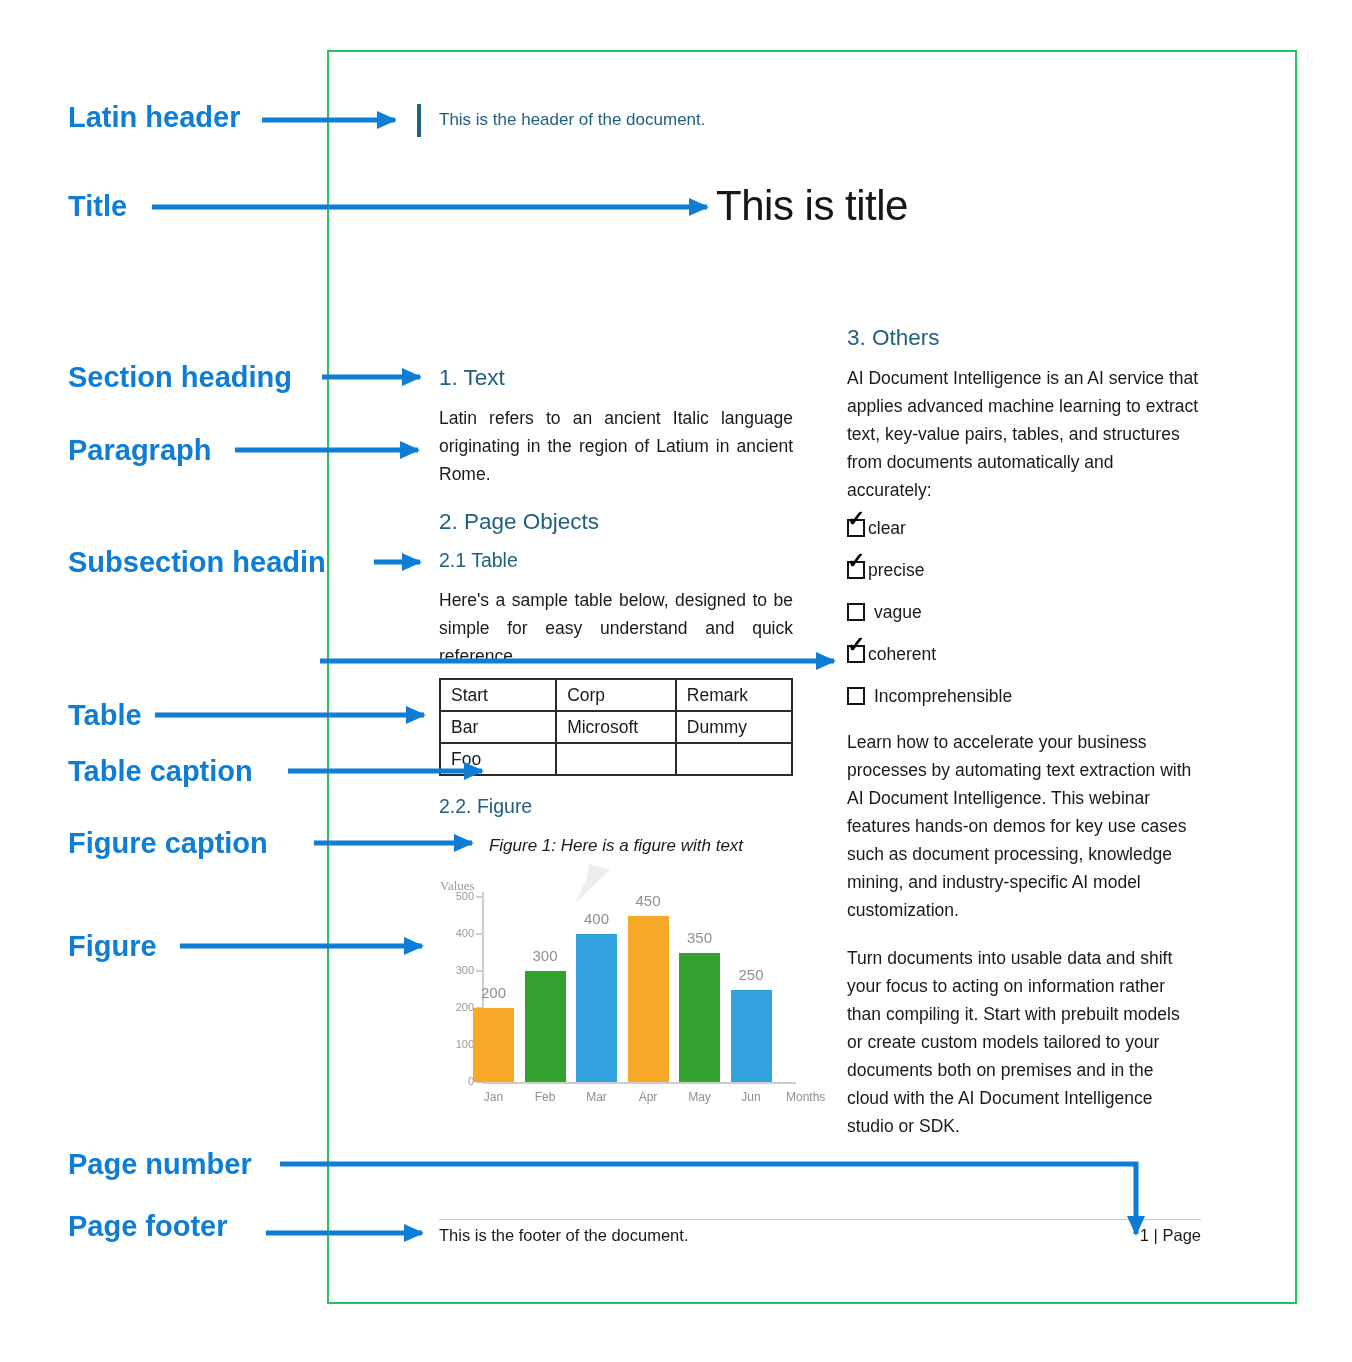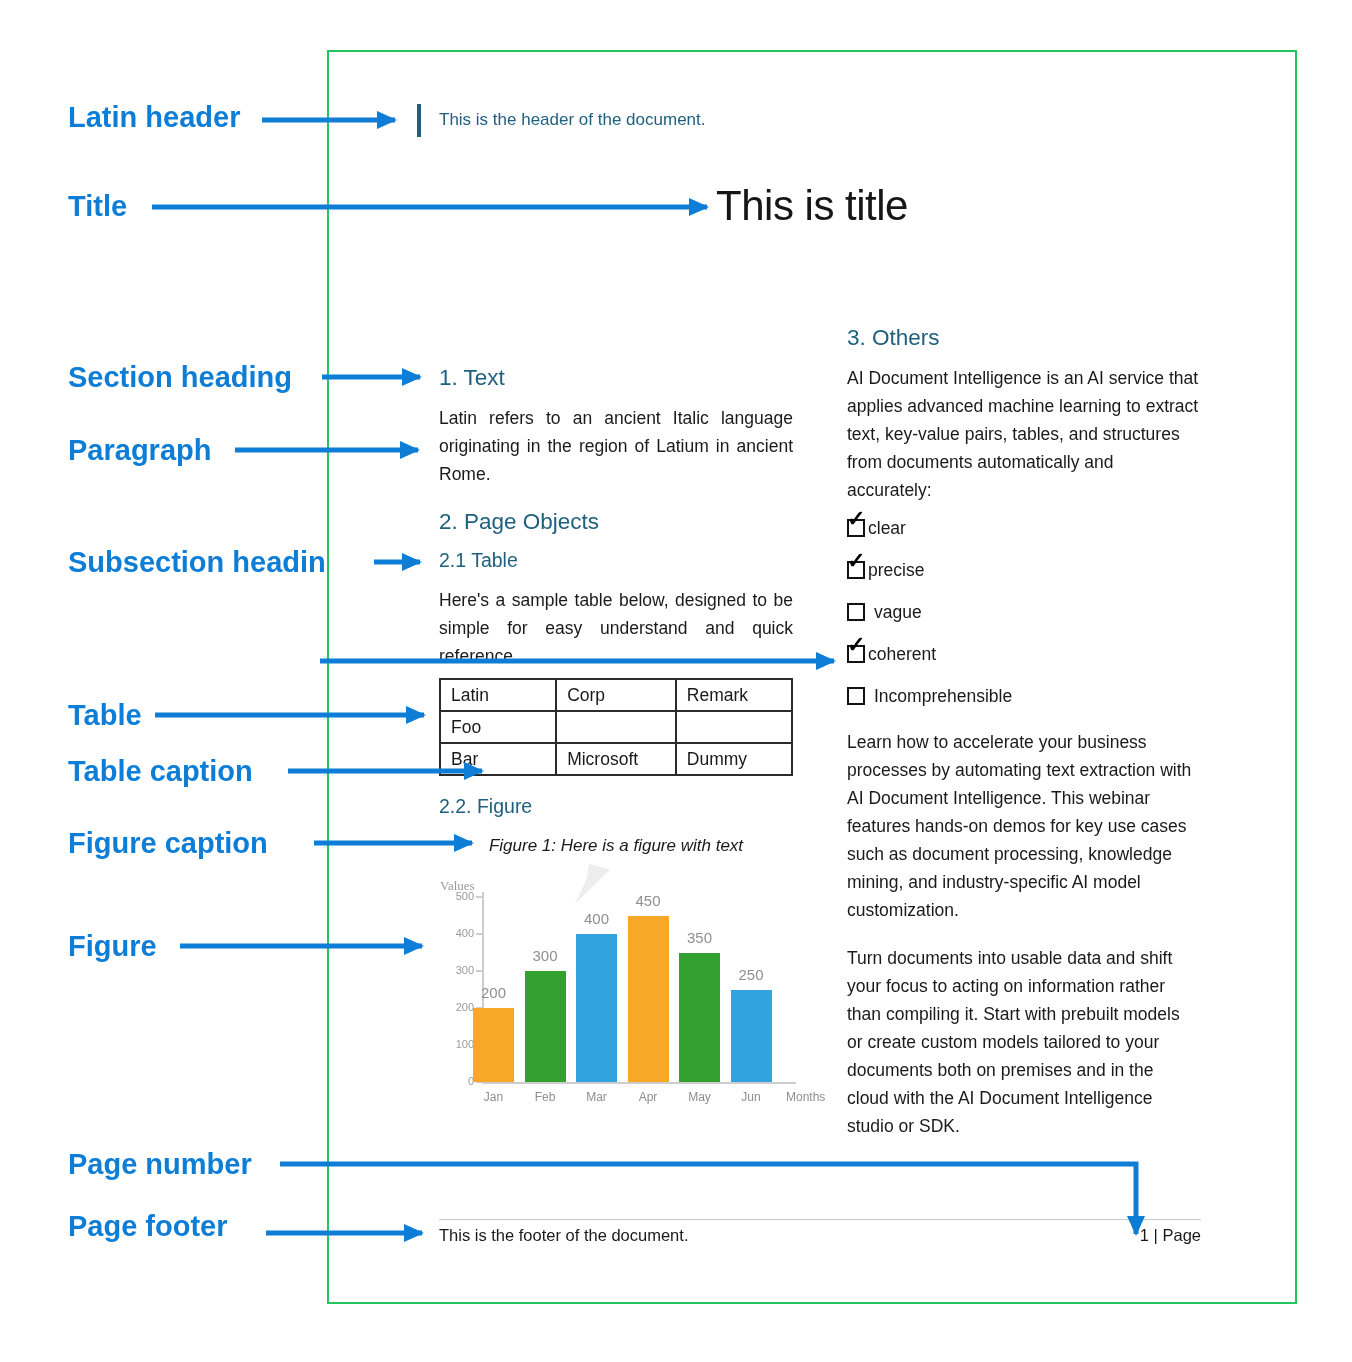--- a/index.html
+++ b/index.html
@@ -81,33 +81,33 @@
     <div class="col col-left">
       <h2>1. Text</h2>
       <p>Latin refers to an ancient Italic language originating in the region of Latium in ancient Rome.</p>
       <h2 class="mt">2. Page Objects</h2>
       <h3>2.1 Table</h3>
       <p class="p-tight">Here's a sample table below, designed to be simple for easy understand and quick reference.</p>
 
       <table class="doc-table">
         <tbody>
           <tr>
-            <td style="width:33%">Latin</td>
+            <td style="width:33%">Start</td>
             <td style="width:34%">Corp</td>
             <td style="width:33%">Remark</td>
+          </tr>
+          <tr>
+            <td>Bar</td>
+            <td>Microsoft</td>
+            <td>Dummy</td>
           </tr>
           <tr>
             <td>Foo</td>
             <td></td>
             <td></td>
-          </tr>
-          <tr>
-            <td>Bar</td>
-            <td>Microsoft</td>
-            <td>Dummy</td>
           </tr>
         </tbody>
       </table>
 
       <h3 class="mt">2.2. Figure</h3>
       <div class="fig-caption">Figure 1: Here is a figure with text</div>
     </div>
 
     <div class="col col-right">
       <h2>3. Others</h2>

